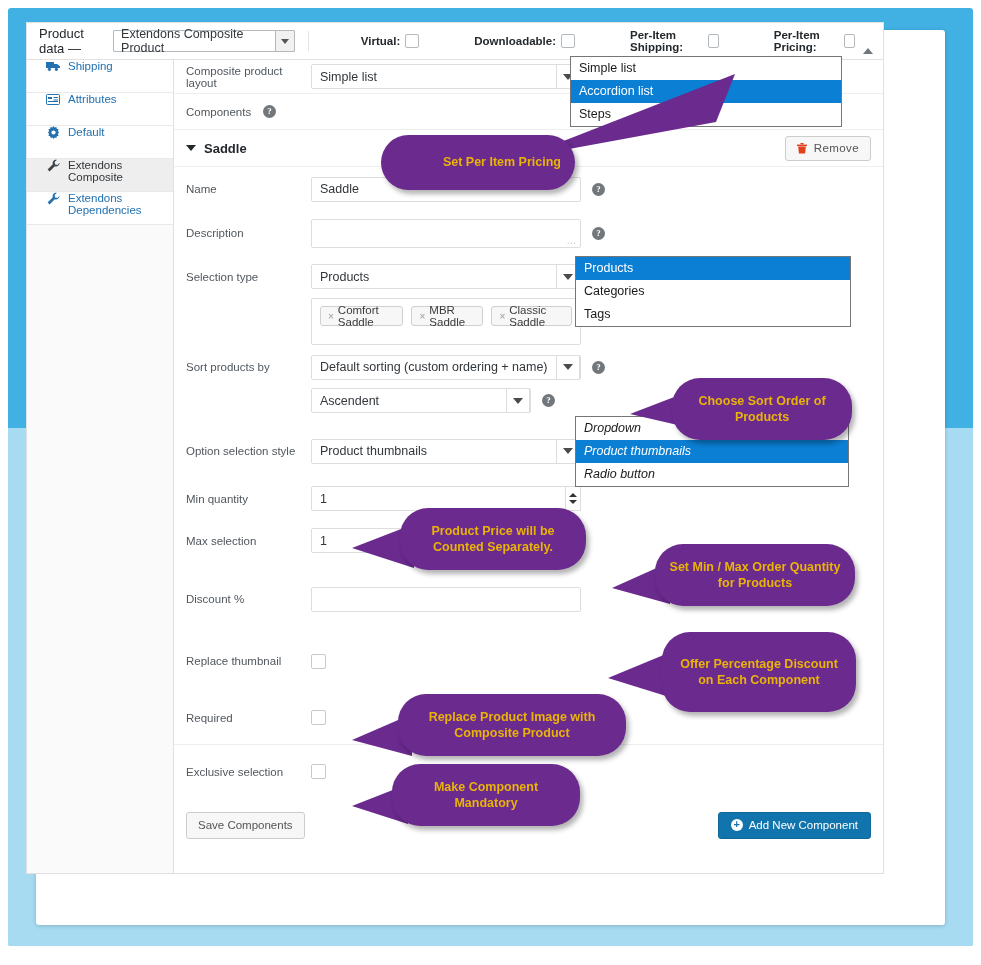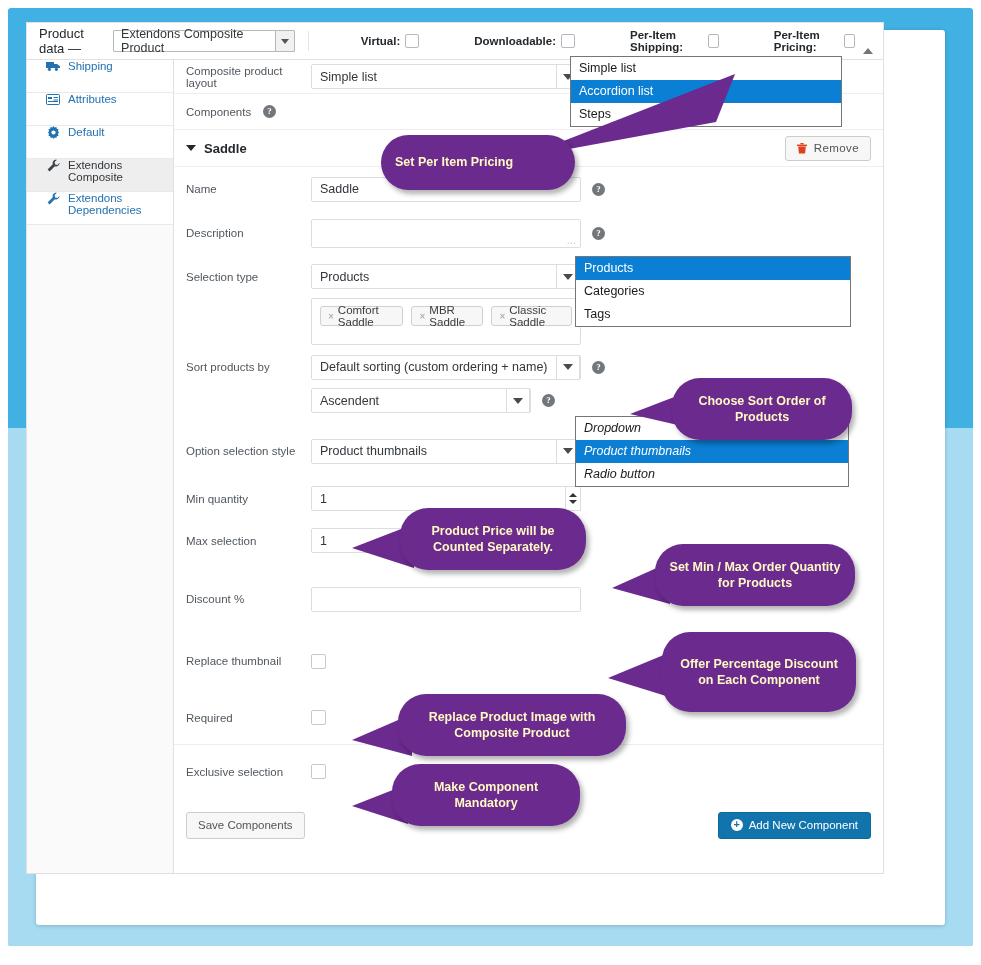--- a/index.html
+++ b/index.html
@@ -145,22 +145,22 @@
     height:27px; background:#1174ad; border:1px solid #0f6896; border-radius:3px;
     display:inline-flex; align-items:center; gap:6px; padding:0 12px;
     font-size:11.5px; color:#fff; cursor:pointer;
   }
   .plus-ico { width:12px;height:12px;border-radius:50%;background:#fff;color:#1174ad;font-size:11px;line-height:11px;text-align:center;font-weight:bold; }
 
   hr.sep { border:0; border-top:1px solid #eeeeee; margin:0; }
 
   
   .callout {
-    position:absolute; background:#6b2a8e; border-radius:28px; color:#fef9c3;
-    display:flex; align-items:center; justify-content:flex-start; text-align:center;
+    position:absolute; background:#6b2a8e; border-radius:28px; color:#eab308;
+    display:flex; align-items:center; justify-content:flex-end; text-align:center;
     font-size:12.5px; font-weight:bold; line-height:1.32; z-index:60;
     box-shadow:3px 4px 5px rgba(0,0,0,.30); padding:4px 14px;
   }
 </style>
 </head>
 <body>
 
 <div id="frame-outer"></div>
 <div id="frame-inner-light"></div>
 <div id="page-card"></div>

